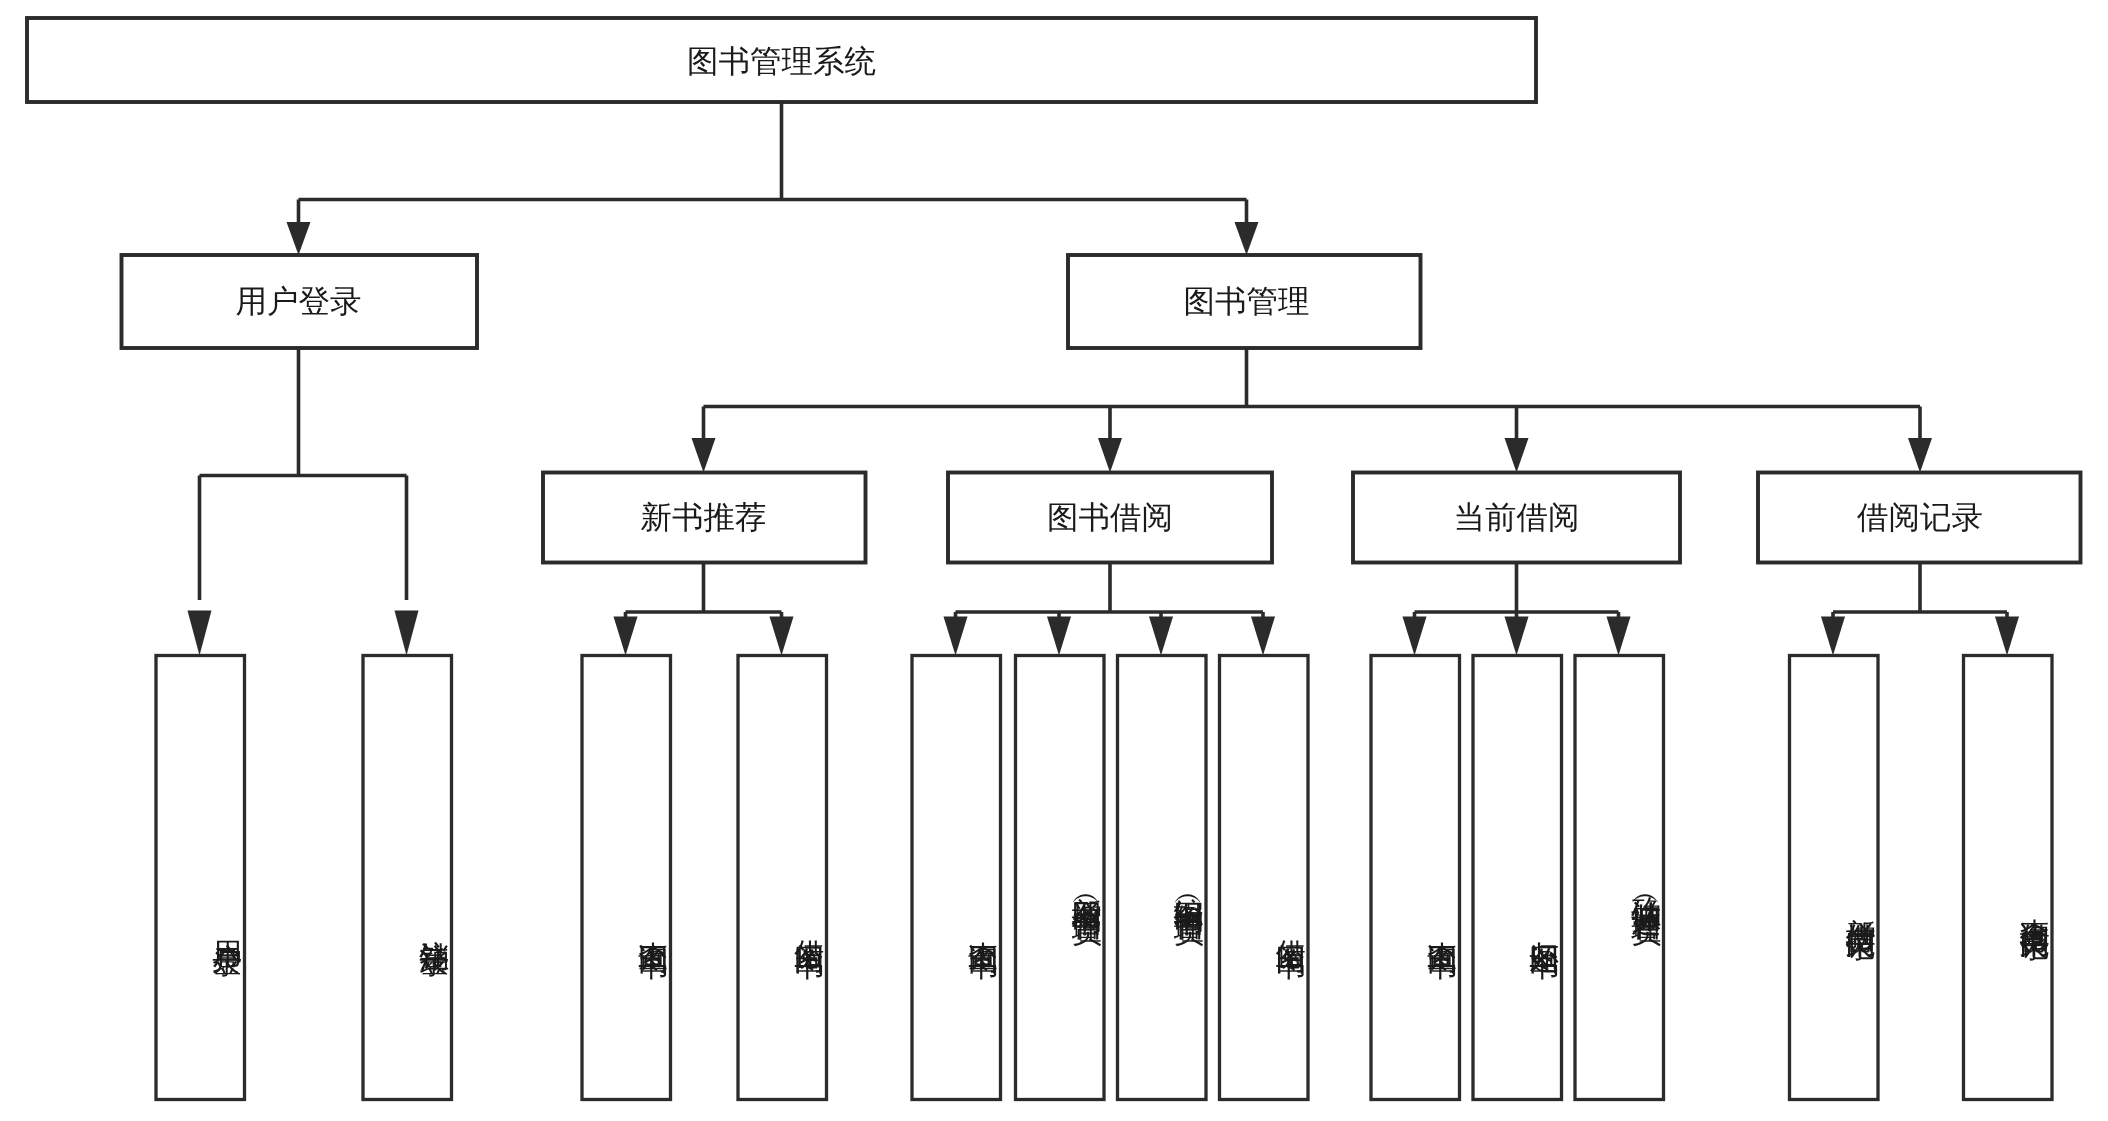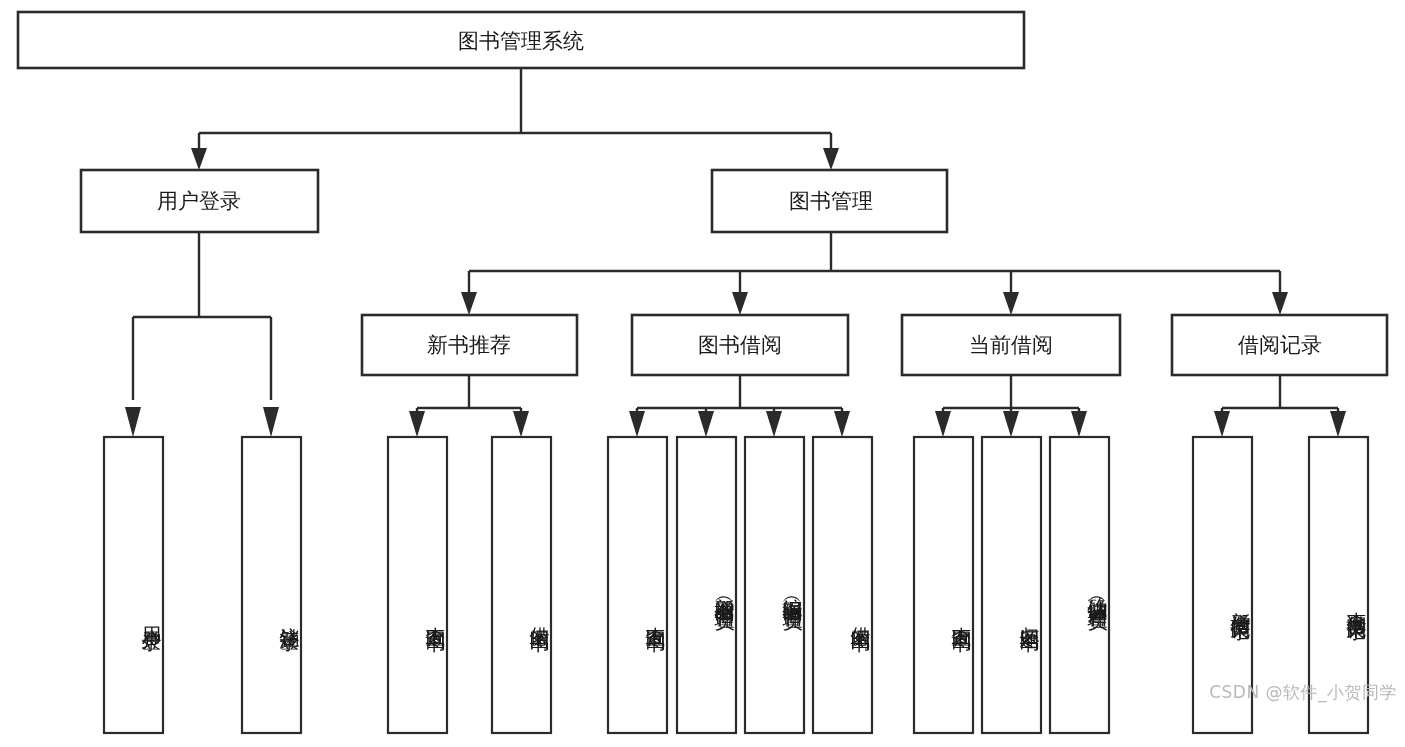--- a/index.html
+++ b/index.html
@@ -247,15 +247,14 @@
   <div class="vlabel" style="left:745px; top:448px; width:59px; height:285px;">编辑图书（管理员）</div>
   <div class="vlabel" style="left:813px; top:497px; width:59px; height:236px;">借阅图书</div>
 
   <div class="vlabel" style="left:914px; top:497px; width:59px; height:236px;">查询图书</div>
   <div class="vlabel" style="left:982px; top:497px; width:59px; height:236px;">归还图书</div>
   <div class="vlabel" style="left:1050px; top:448px; width:59px; height:285px;">确认归还（管理员）</div>
 
   <div class="vlabel" style="left:1193px; top:470px; width:59px; height:263px;">新增借阅记录</div>
   <div class="vlabel" style="left:1309px; top:470px; width:59px; height:263px;">查询借阅记录</div>
 
-  <div class="watermark">CSDN @软件_小贺同学</div>
 
 </div>
 
 </body></html>

